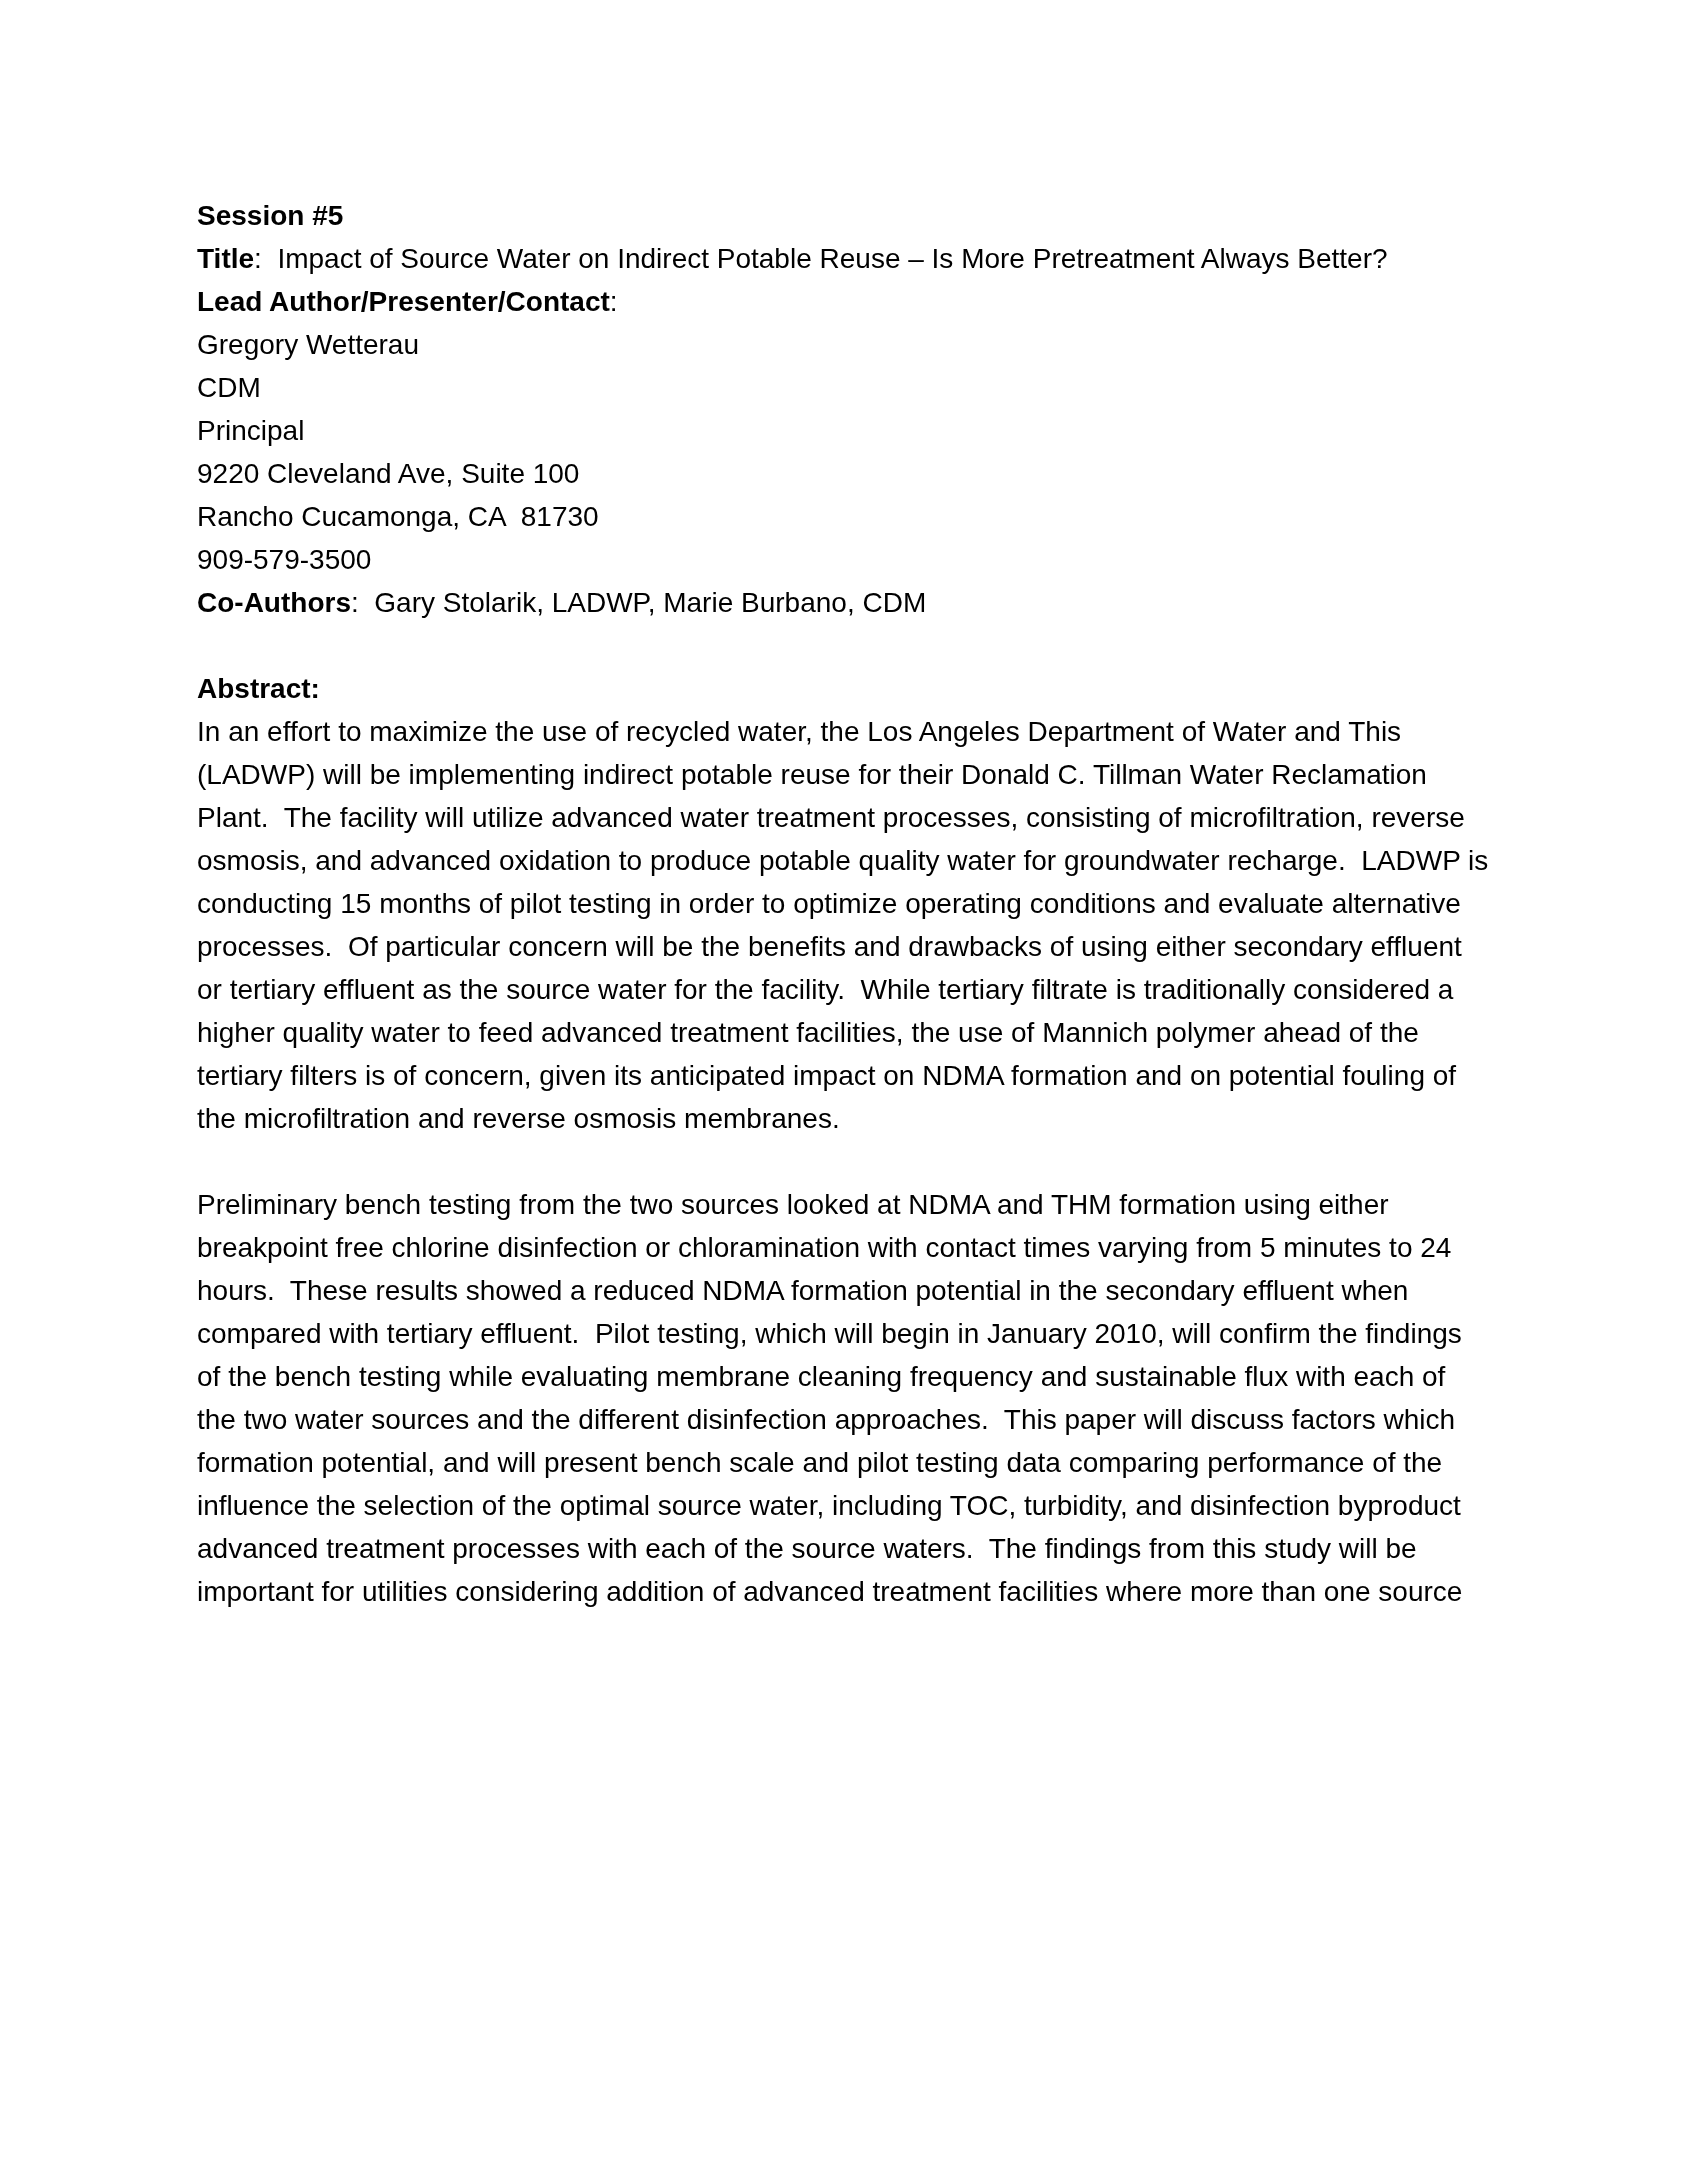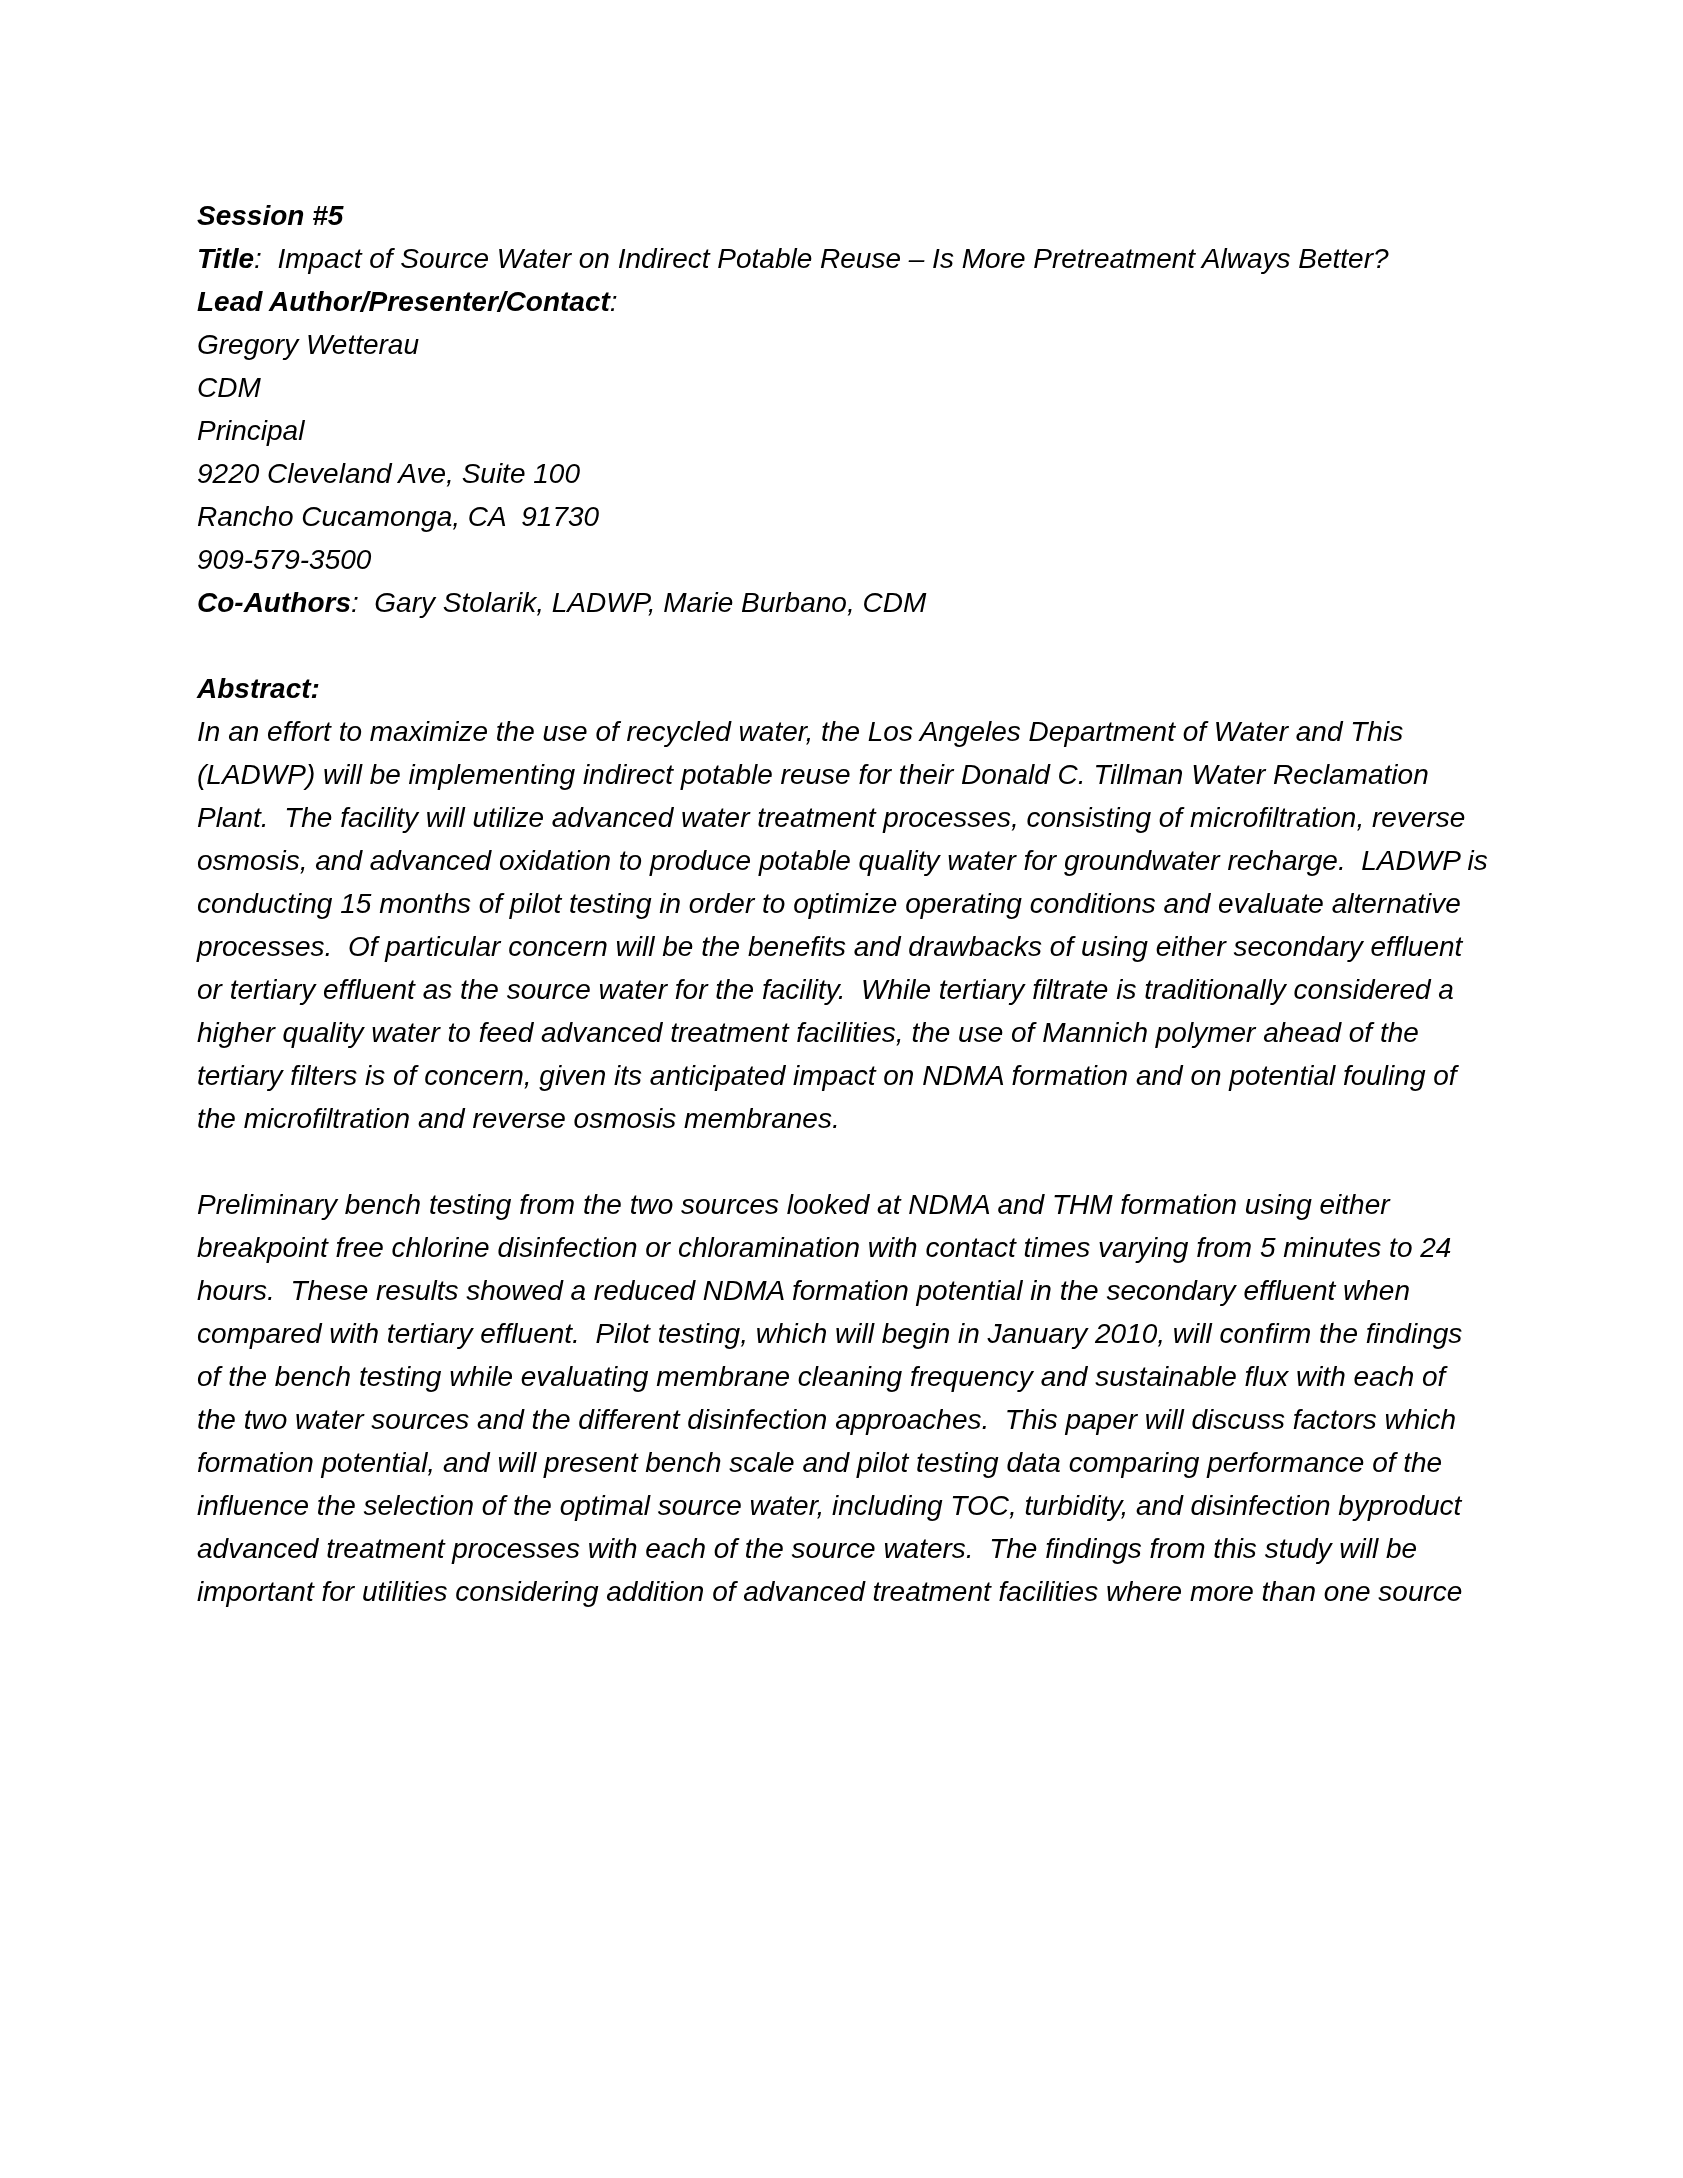--- a/index.html
+++ b/index.html
@@ -8,21 +8,20 @@
     background: #ffffff;
   }
   .page {
     position: relative;
     width: 1683px;
     height: 2178px;
     background: #ffffff;
     overflow: hidden;
     font-family: "Liberation Sans", sans-serif;
     color: #000000;
-    font-style: italic;
   }
   .content {
     position: absolute;
     left: 197px;
     top: 194px;
     width: 1386px;
   }
   .line {
     font-size: 28px;
     line-height: 43px;
@@ -45,21 +44,21 @@
     <div class="line"><span class="b">Session #5</span><span></span></div>
 
     <div class="line"><span class="b">Title</span><span>:  Impact of Source Water on Indirect Potable Reuse – Is More Pretreatment Always Better?</span></div>
 
     <div class="line"><span class="b">Lead Author/Presenter/Contact</span><span>:</span></div>
 
     <div class="line">Gregory Wetterau</div>
     <div class="line">CDM</div>
     <div class="line">Principal</div>
     <div class="line">9220 Cleveland Ave, Suite 100</div>
-    <div class="line">Rancho Cucamonga, CA  91730</div>
+    <div class="line">Rancho Cucamonga, CA  81730</div>
     <div class="line">909-579-3500</div>
 
     <div class="line"><span class="b">Co-Authors</span><span>:  Gary Stolarik, LADWP, Marie Burbano, CDM</span></div>
 
     <div class="blank"></div>
 
     <div class="line"><span class="b">Abstract:</span></div>
 
     <div class="line">In an effort to maximize the use of recycled water, the Los Angeles Department of Water and This</div>
     <div class="line">(LADWP) will be implementing indirect potable reuse for their Donald C. Tillman Water Reclamation</div>

